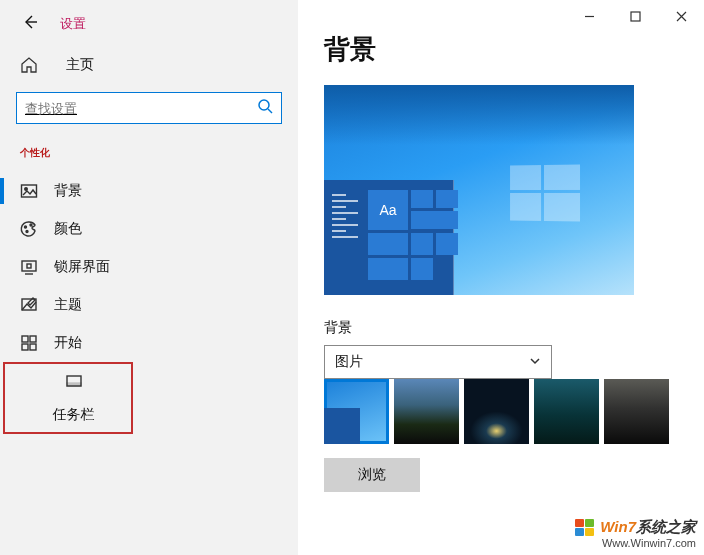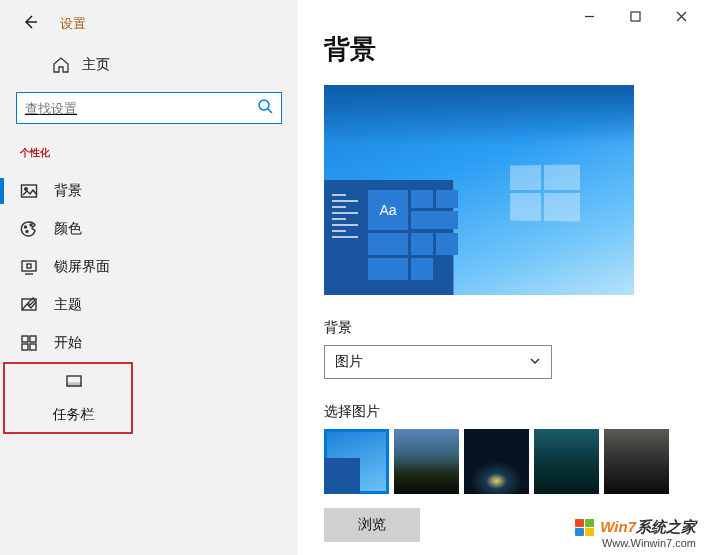--- a/index.html
+++ b/index.html
@@ -1,22 +1,22 @@
 <!DOCTYPE html>
 <html><head>
 <meta charset="utf-8">
 <style>
   * { box-sizing: border-box; margin: 0; padding: 0; font-family: "Microsoft YaHei", "Segoe UI", sans-serif; }
   body { width: 704px; height: 555px; background: #fff; overflow: hidden; position: relative; }
   .app { display: flex; width: 100%; height: 100%; }
   .sidebar { width: 298px; background: #f2f2f2; height: 100%; padding: 10px 0; position: relative; }
   .titlebar-left { display: flex; align-items: center; padding: 4px 18px 14px 22px; gap: 22px; }
   .back-icon svg { width: 16px; height: 16px; }
-  .app-title { font-size: 13px; color: #a16207; }
-  .home-row { display: flex; align-items: center; padding: 8px 20px; gap: 12px; cursor: pointer; margin-left: 32px; }
+  .app-title { font-size: 13px; color: #be185d; }
+  .home-row { display: flex; align-items: center; padding: 8px 20px; gap: 28px; cursor: pointer; }
   .home-row .icon { width: 18px; height: 18px; display: flex; align-items: center; justify-content: center; }
   .home-row .label { font-size: 14px; color: #111; }
   .search-wrap { padding: 10px 16px 14px 16px; }
   .search-box { width: 100%; height: 32px; border: 1px solid #0078d7; background: #fff; display: flex; align-items: center; padding: 0 8px; text-decoration: underline; }
   .search-box input { flex: 1; border: none; outline: none; font-size: 13px; color: #666; background: transparent; }
   .search-box .sicon svg { width: 16px; height: 16px; stroke: #0078d7; }
   .section-title { font-size: 10px; font-weight: bold; padding: 8px 20px 12px 20px; color: #b91c1c; }
   .nav { list-style: none; }
   .nav li { display: flex; align-items: center; padding: 10px 20px; gap: 16px; cursor: pointer; position: relative; }
   .nav li .icon { width: 18px; height: 18px; display: flex; align-items: center; justify-content: center; }
@@ -225,21 +225,20 @@
     </div>
 
     <div class="field-label">背景</div>
     <div class="dropdown">
       <span class="val">图片</span>
       <span class="chev"><svg viewBox="0 0 12 12">
             <path d="M2 4 L6 8 L10 4"></path>
           </svg></span>
     </div>
 
-    <div class="field-label">选择图片</div>
     <div class="thumbs">
       <div class="thumb t1 sel"></div>
       <div class="thumb t2"></div>
       <div class="thumb t3"></div>
       <div class="thumb t4"></div>
       <div class="thumb t5"></div>
     </div>
 
     <button class="browse-btn">浏览</button>
 

